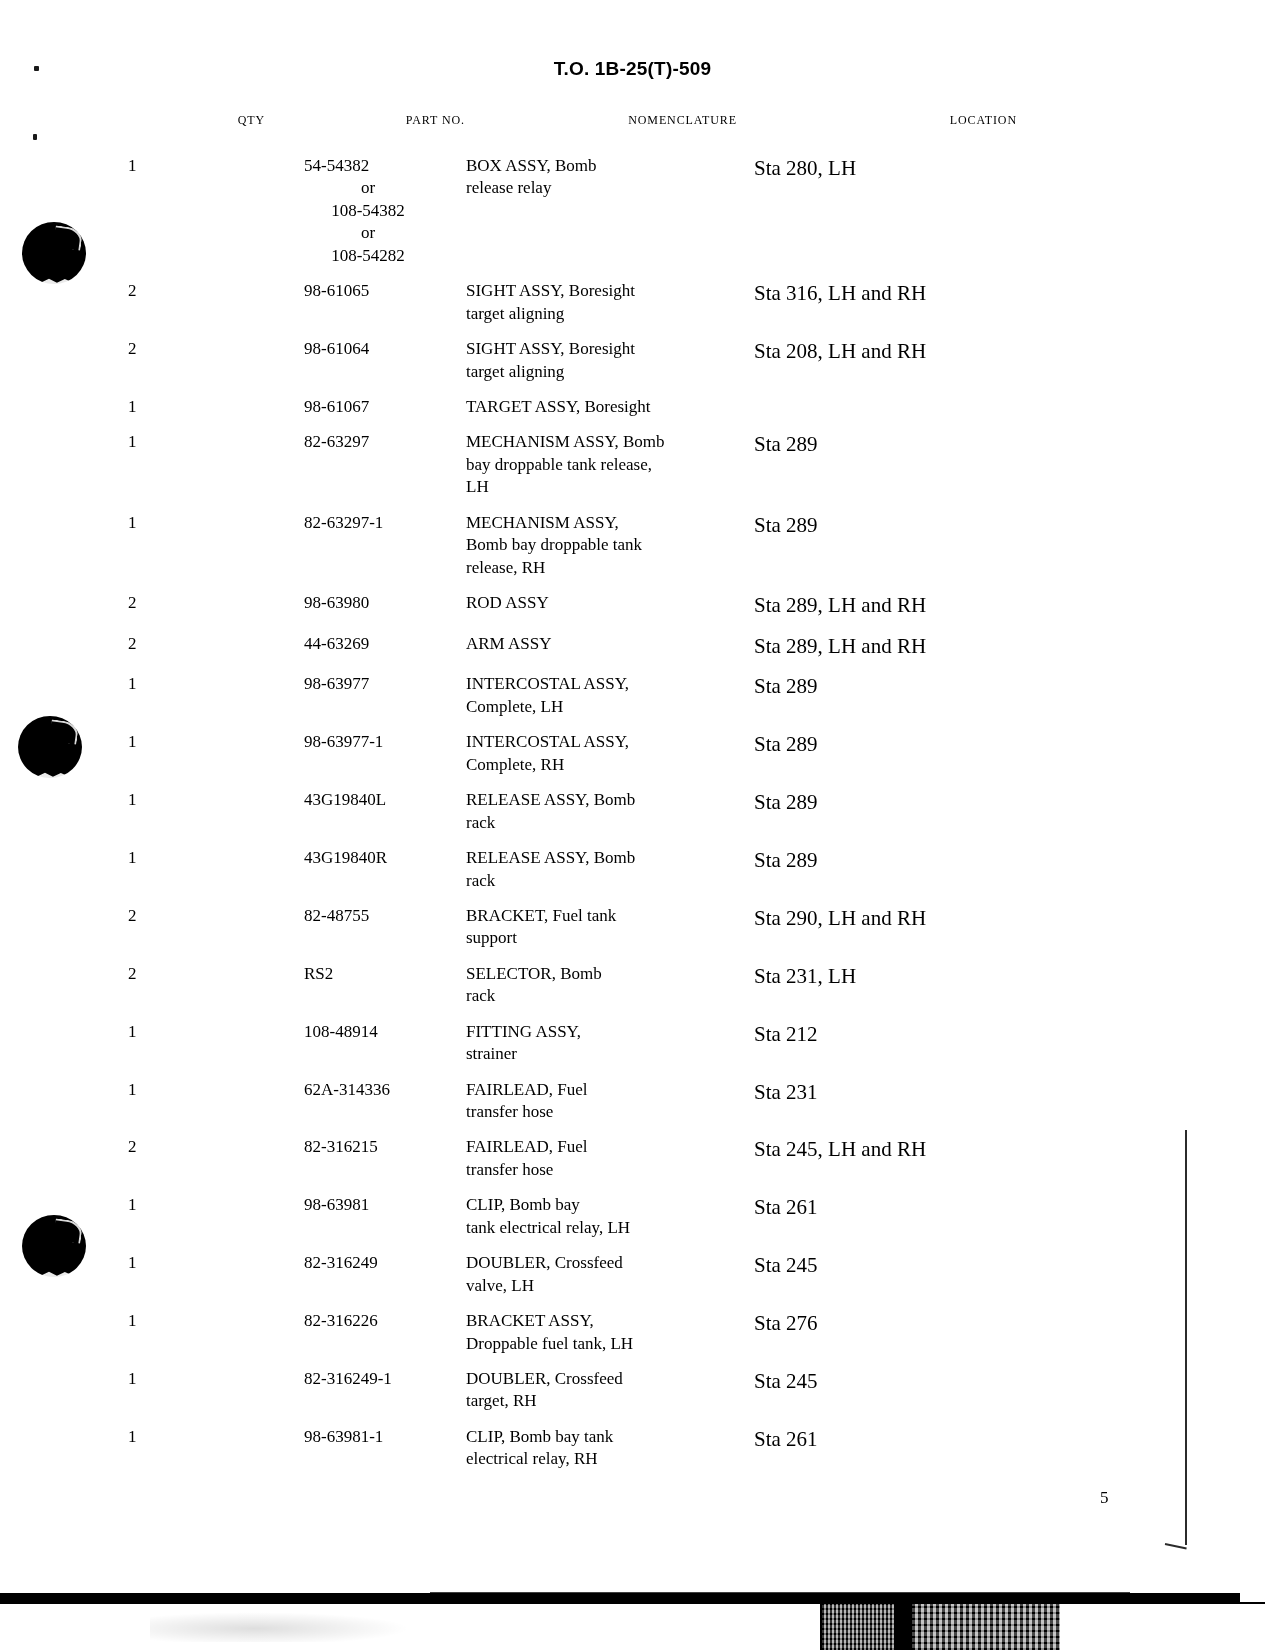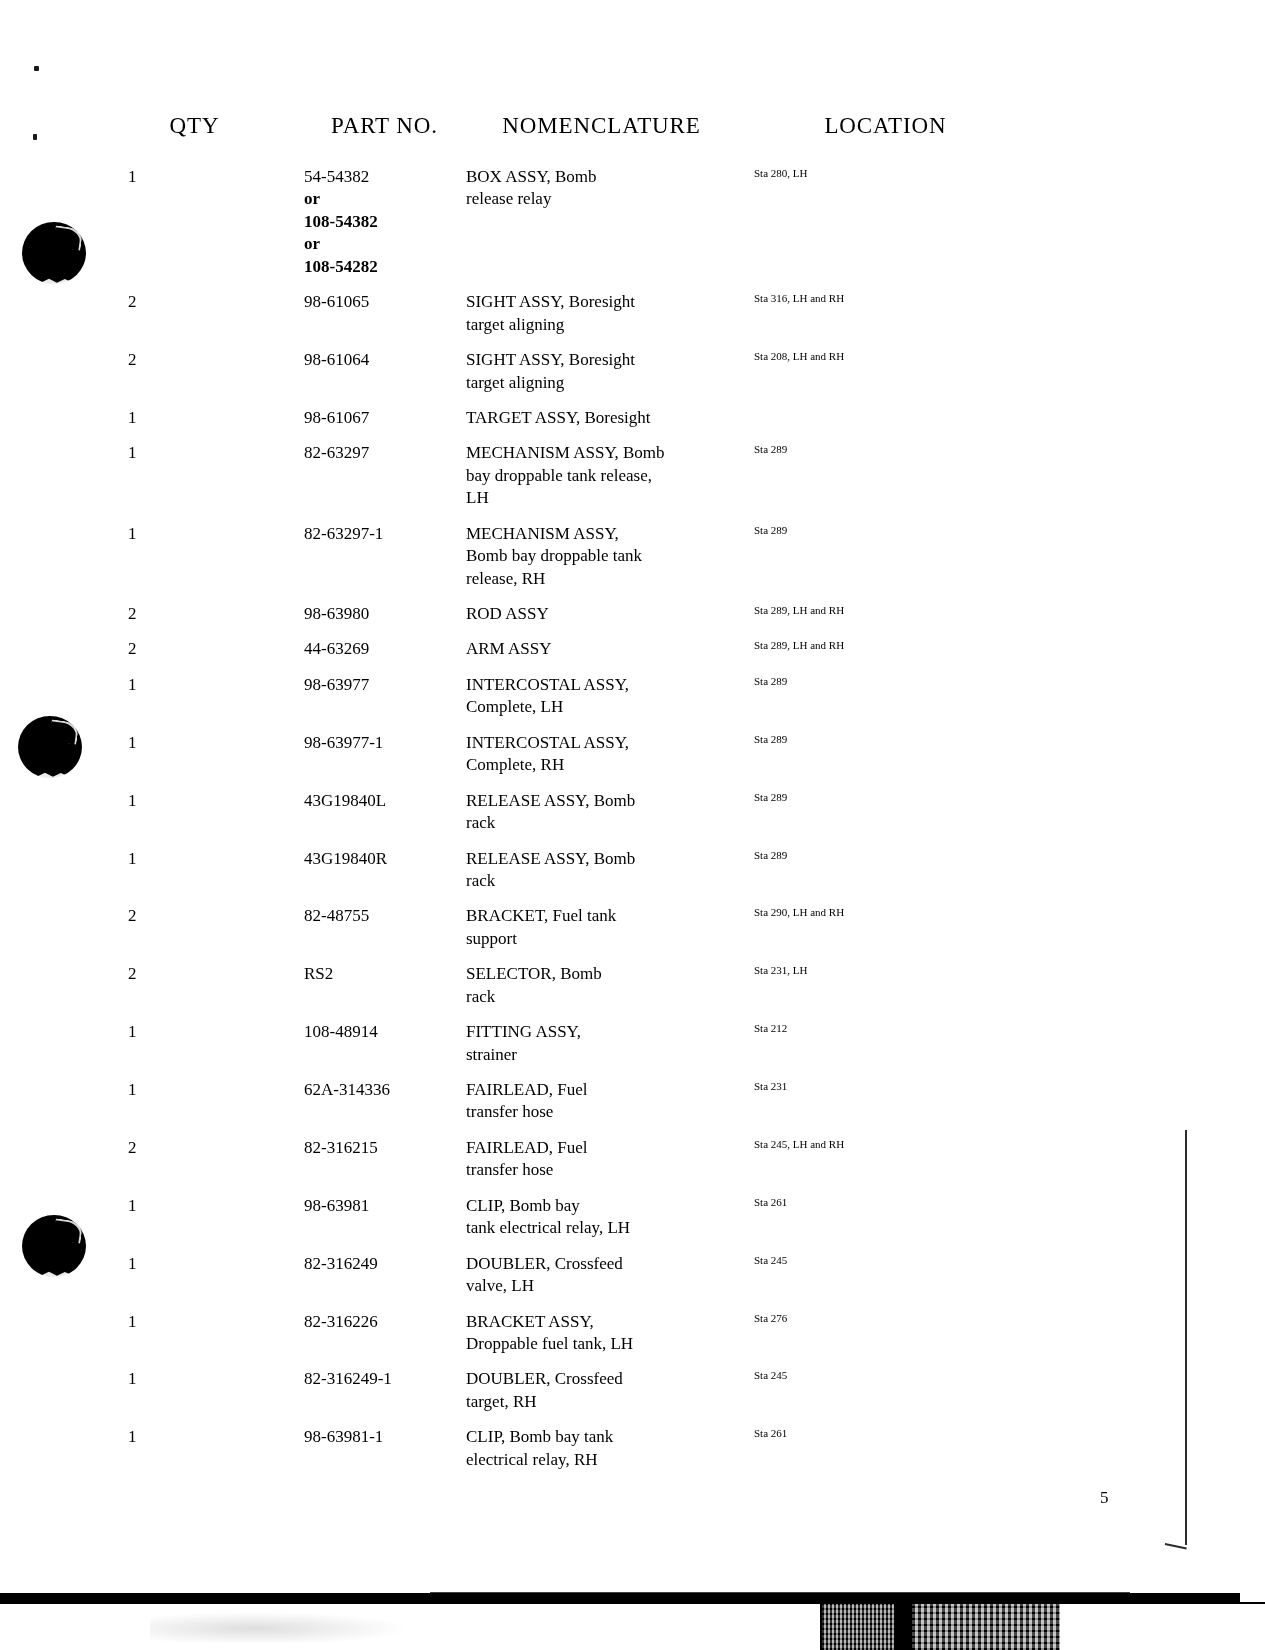--- a/index.html
+++ b/index.html
@@ -170,23 +170,23 @@
   table.parts {
     position: absolute;
     top: 112px;
     left: 118px;
     width: 900px;
     border-collapse: collapse;
     font-size: 17px;
   }
   table.parts th {
     font-weight: normal;
-    text-align: center;
+    text-align: right;
     letter-spacing: 0.9px;
-    font-size: 23px;
+    font-size: 12px;
     padding-bottom: 26px;
     vertical-align: top;
   }
   table.parts td {
     vertical-align: top;
     padding-bottom: 12px;
     line-height: 1.32;
   }
 
   col.c-qty   { width: 148px; }
@@ -203,31 +203,30 @@
     padding-left: 10px;
     font-size: 17px;
   }
   td.part {
     padding-left: 38px;
     font-size: 17px;
     white-space: nowrap;
   }
   td.part .alt {
     display: block;
-    text-align: left;
+    text-align: center;
     width: 128px;
-    font-weight: bold;
   }
   td.nom {
     padding-left: 0px;
     font-size: 17px;
   }
   td.loc {
     padding-left: 16px;
-    font-size: 11px;
+    font-size: 21px;
     white-space: nowrap;
   }
   td.nom .l1 { display: block; }
   td.nom .l2 { display: block; }
   td.nom .l3 { display: block; }
 
   .page-number {
     position: absolute;
     top: 1488px;
     left: 1100px;
@@ -248,20 +247,21 @@
   <div class="hole-punch" style="left:18px; top:716px;">
       <span class="hi"></span>
     </div>
   <div class="hole-punch" style="left:22px; top:1215px;">
       <span class="hi"></span>
     </div>
 
   <div class="right-edge"></div>
   <div class="right-edge-foot"></div>
 
+  <div class="doc-title">T.O. 1B-25(T)-509</div>
 
   <table class="parts">
     <colgroup>
       <col class="c-qty">
         <col class="c-part">
         <col class="c-nom">
         <col class="c-loc">
     </colgroup>
     <thead>
       <tr>

